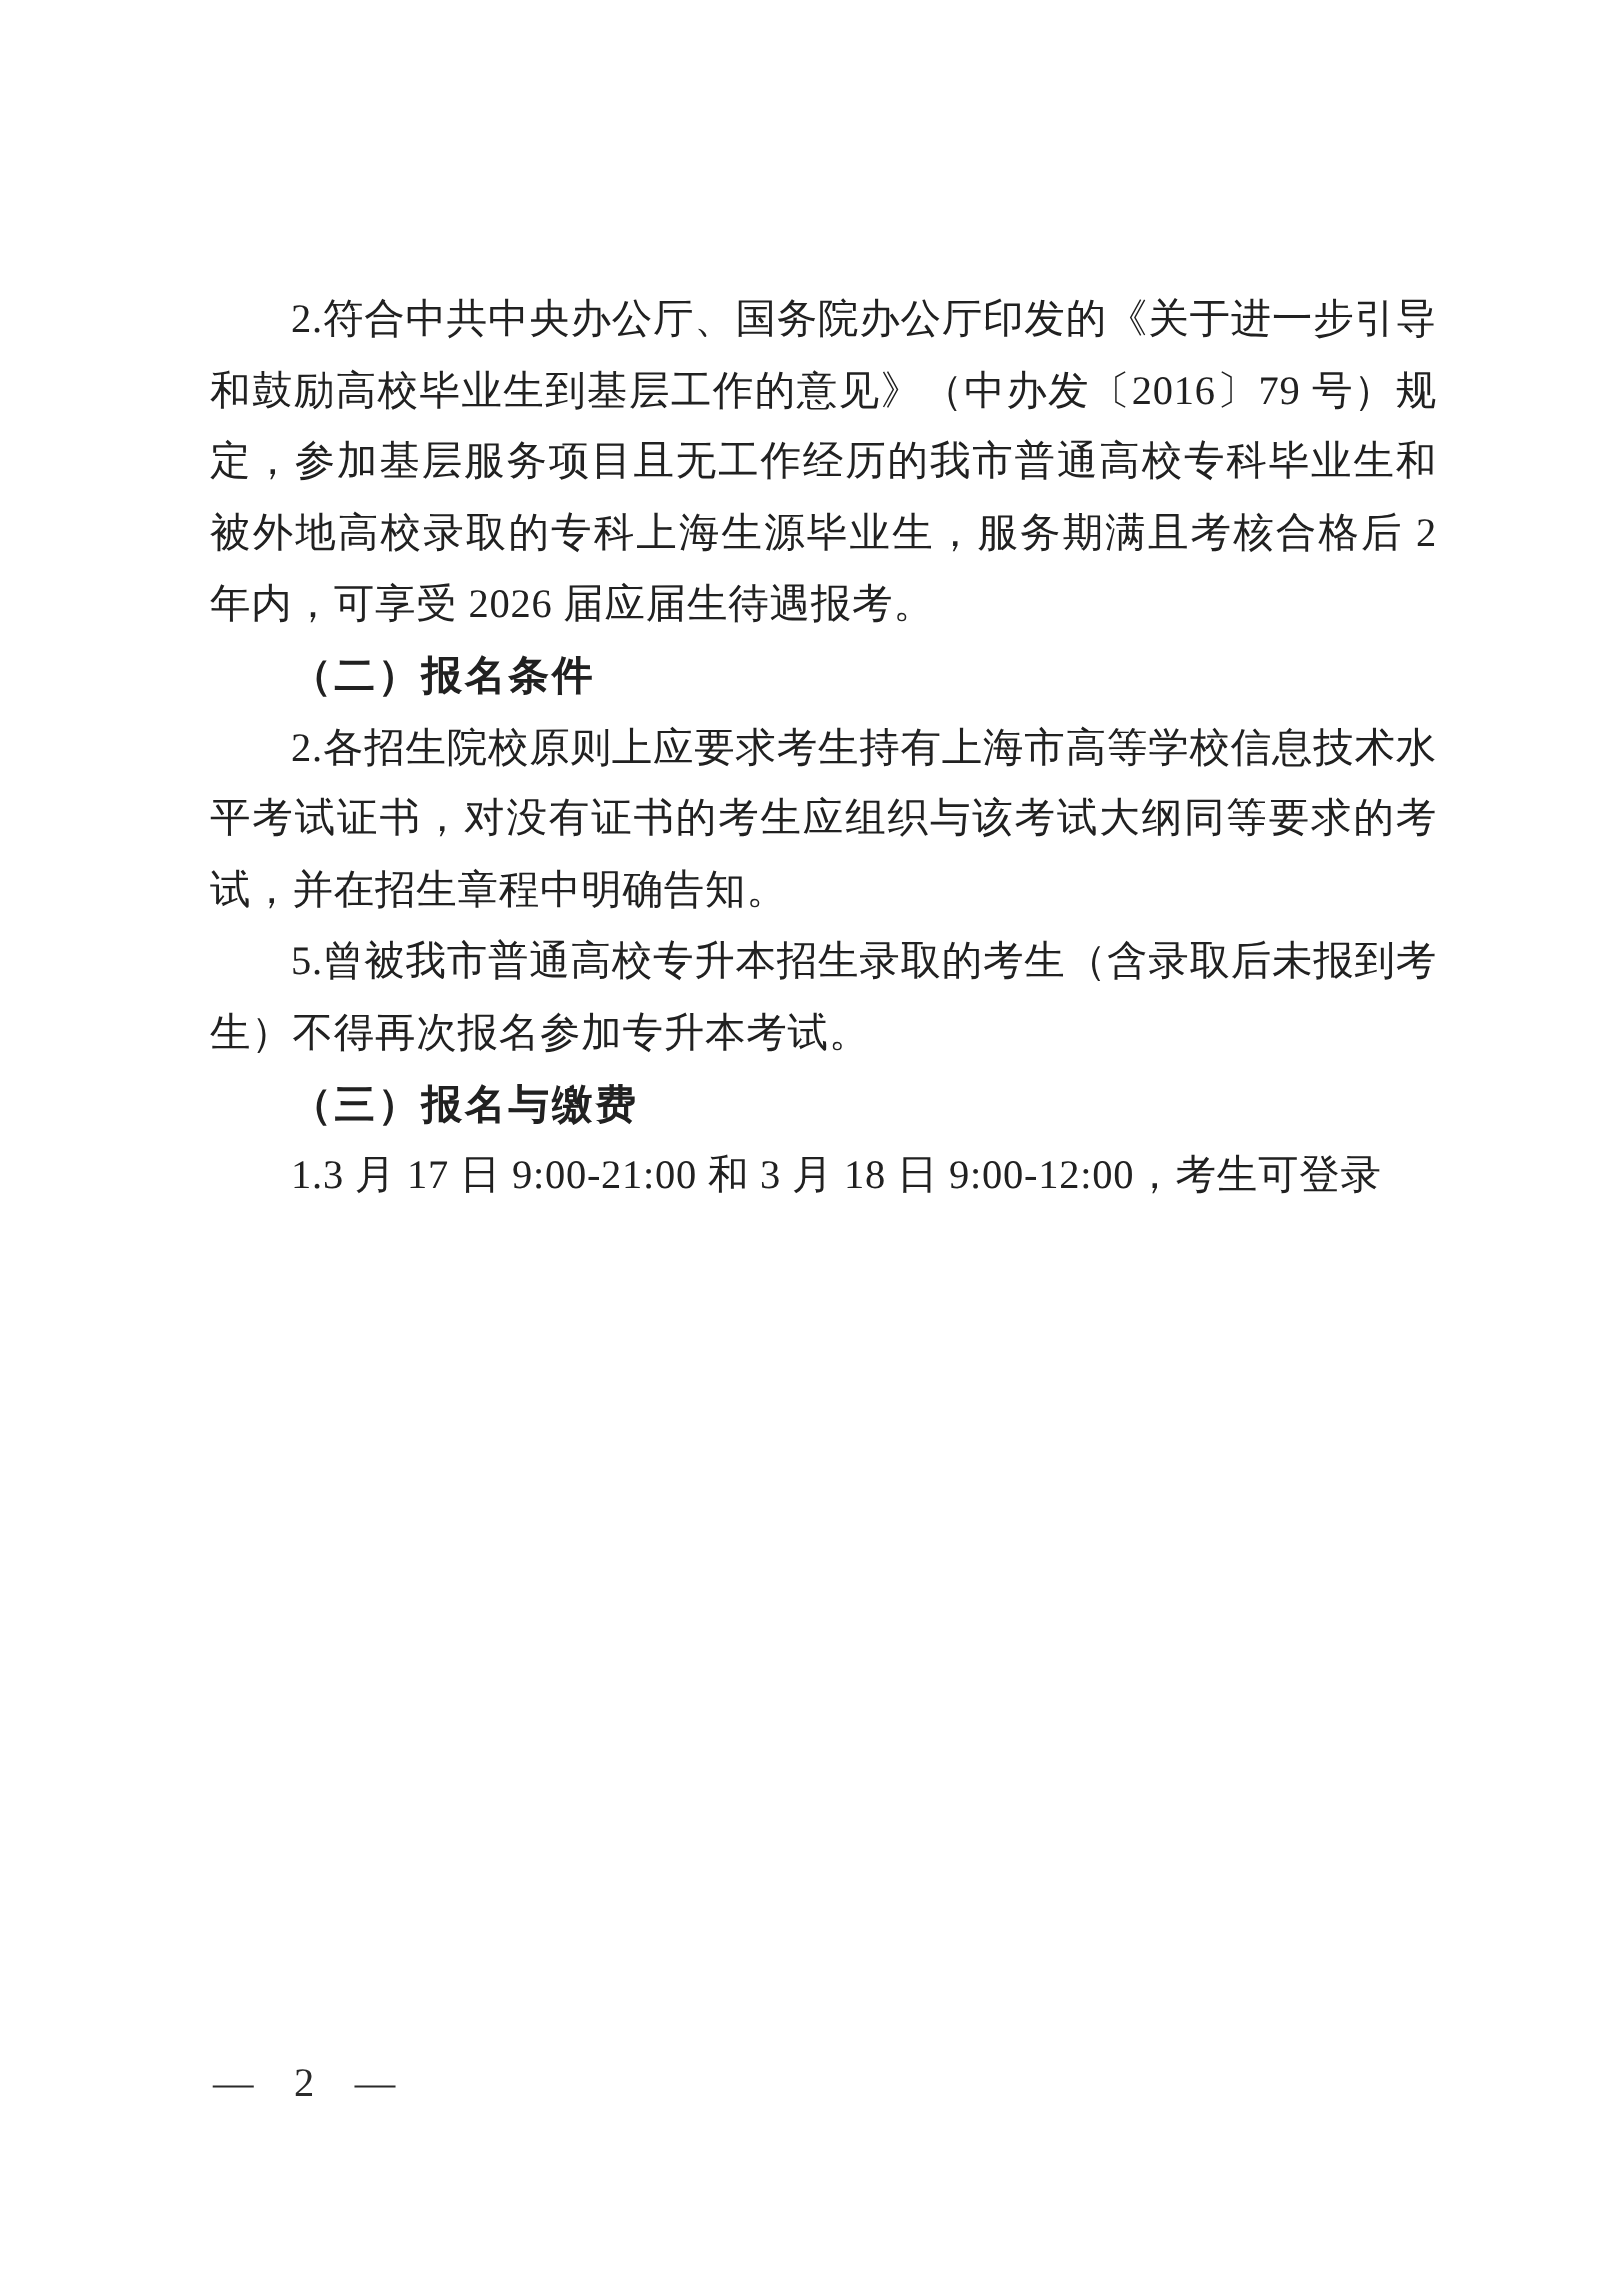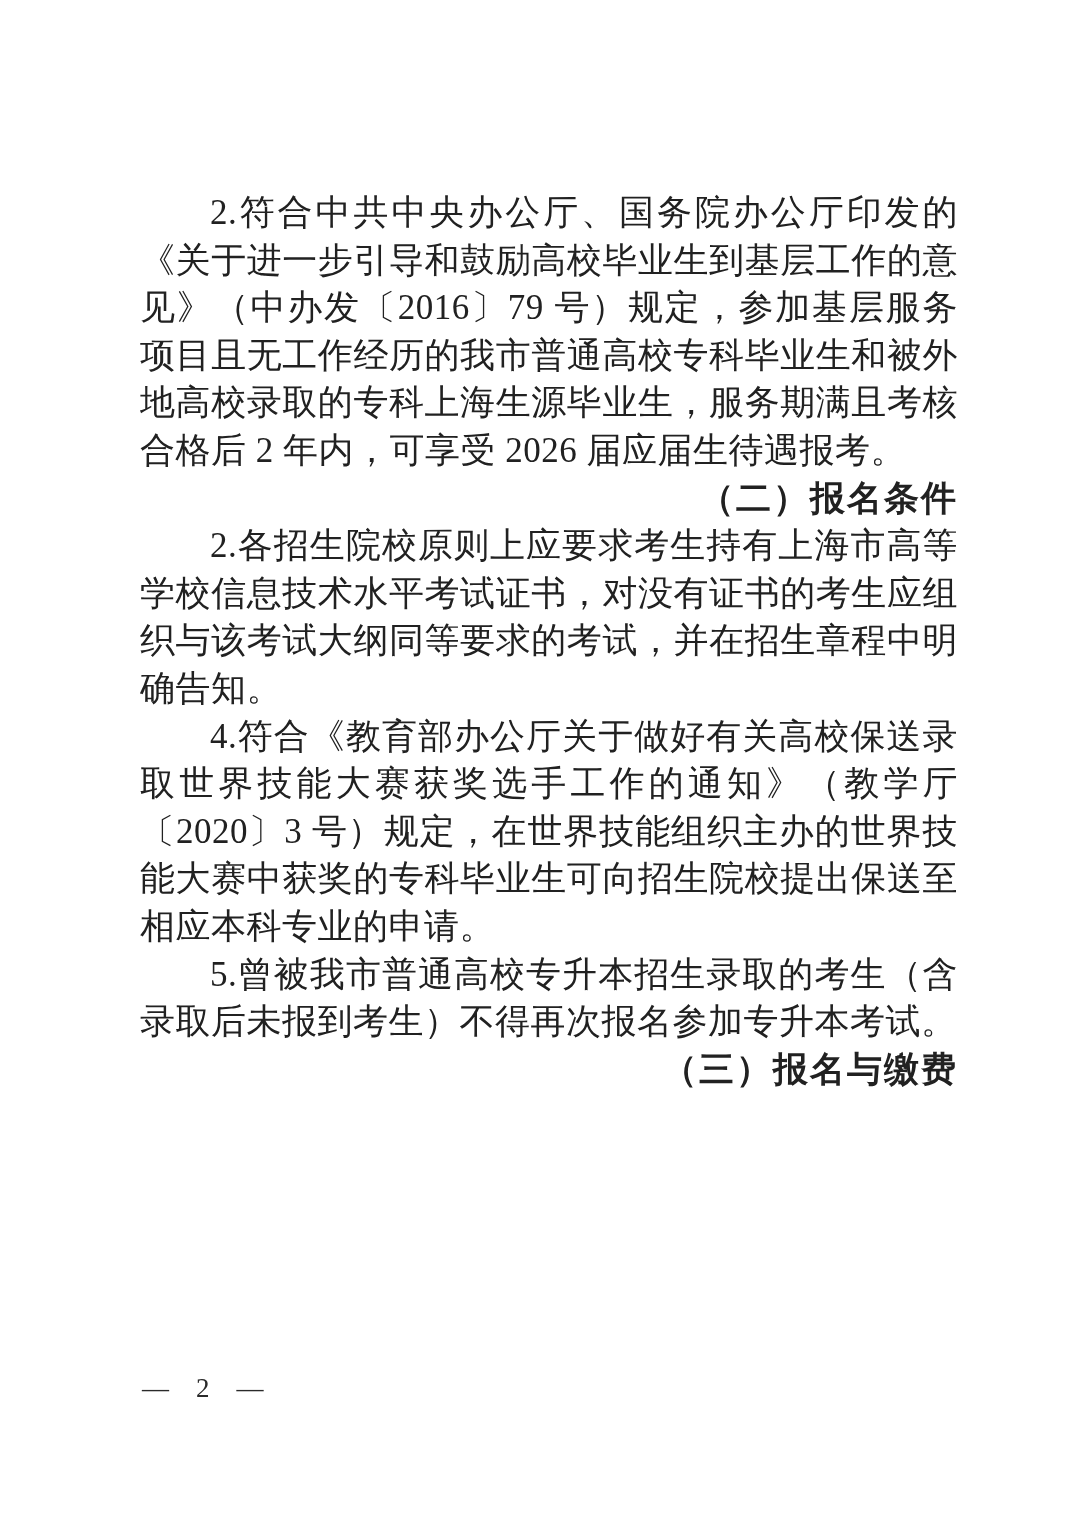--- a/index.html
+++ b/index.html
@@ -18,30 +18,30 @@
     color: #212121;
   }
   .content {
     position: absolute;
     left: 140px;
     right: 122px;
     top: 189px;
   }
   .para {
     margin: 0;
-    font-size: 35px;
+    font-size: 27px;
     line-height: 47.6px;
     text-indent: 2em;
     text-align: justify;
     text-justify: inter-ideograph;
     letter-spacing: 0.5px;
   }
   .para.heading {
     font-weight: 700;
-    text-align: right;
+    text-align: left;
     letter-spacing: 2px;
   }
   .footer {
     position: absolute;
     left: 142px;
     top: 1368px;
     font-size: 27px;
     line-height: 40px;
     display: flex;
     align-items: center;
@@ -51,23 +51,23 @@
 </style>
 </head>
 <body>
 
 <div class="page">
 
   <div class="content">
     <p class="para body">2.符合中共中央办公厅、国务院办公厅印发的《关于进一步引导和鼓励高校毕业生到基层工作的意见》（中办发〔2016〕79 号）规定，参加基层服务项目且无工作经历的我市普通高校专科毕业生和被外地高校录取的专科上海生源毕业生，服务期满且考核合格后 2 年内，可享受 2026 届应届生待遇报考。</p>
     <p class="para heading">（二）报名条件</p>
     <p class="para body">2.各招生院校原则上应要求考生持有上海市高等学校信息技术水平考试证书，对没有证书的考生应组织与该考试大纲同等要求的考试，并在招生章程中明确告知。</p>
-    <p class="para body">4.符合《教育部办公厅关于做好有关高校保送录取世界技能大赛获奖选手工作的通知》（教学厅〔2020〕3 号）规定，在世界技能组织主办的世界技能大赛中获奖的专科毕业生可向招生院校提出保送至相应本科专业的申请。</p>
     <p class="para body">5.曾被我市普通高校专升本招生录取的考生（含录取后未报到考生）不得再次报名参加专升本考试。</p>
     <p class="para heading">（三）报名与缴费</p>
+    <p class="para body">1.3 月 17 日 9:00-21:00 和 3 月 18 日 9:00-12:00，考生可登录</p>
   </div>
 
   <div class="footer">
     <span>—</span>
     <span>2</span>
     <span>—</span>
   </div>
 
 </div>
 

